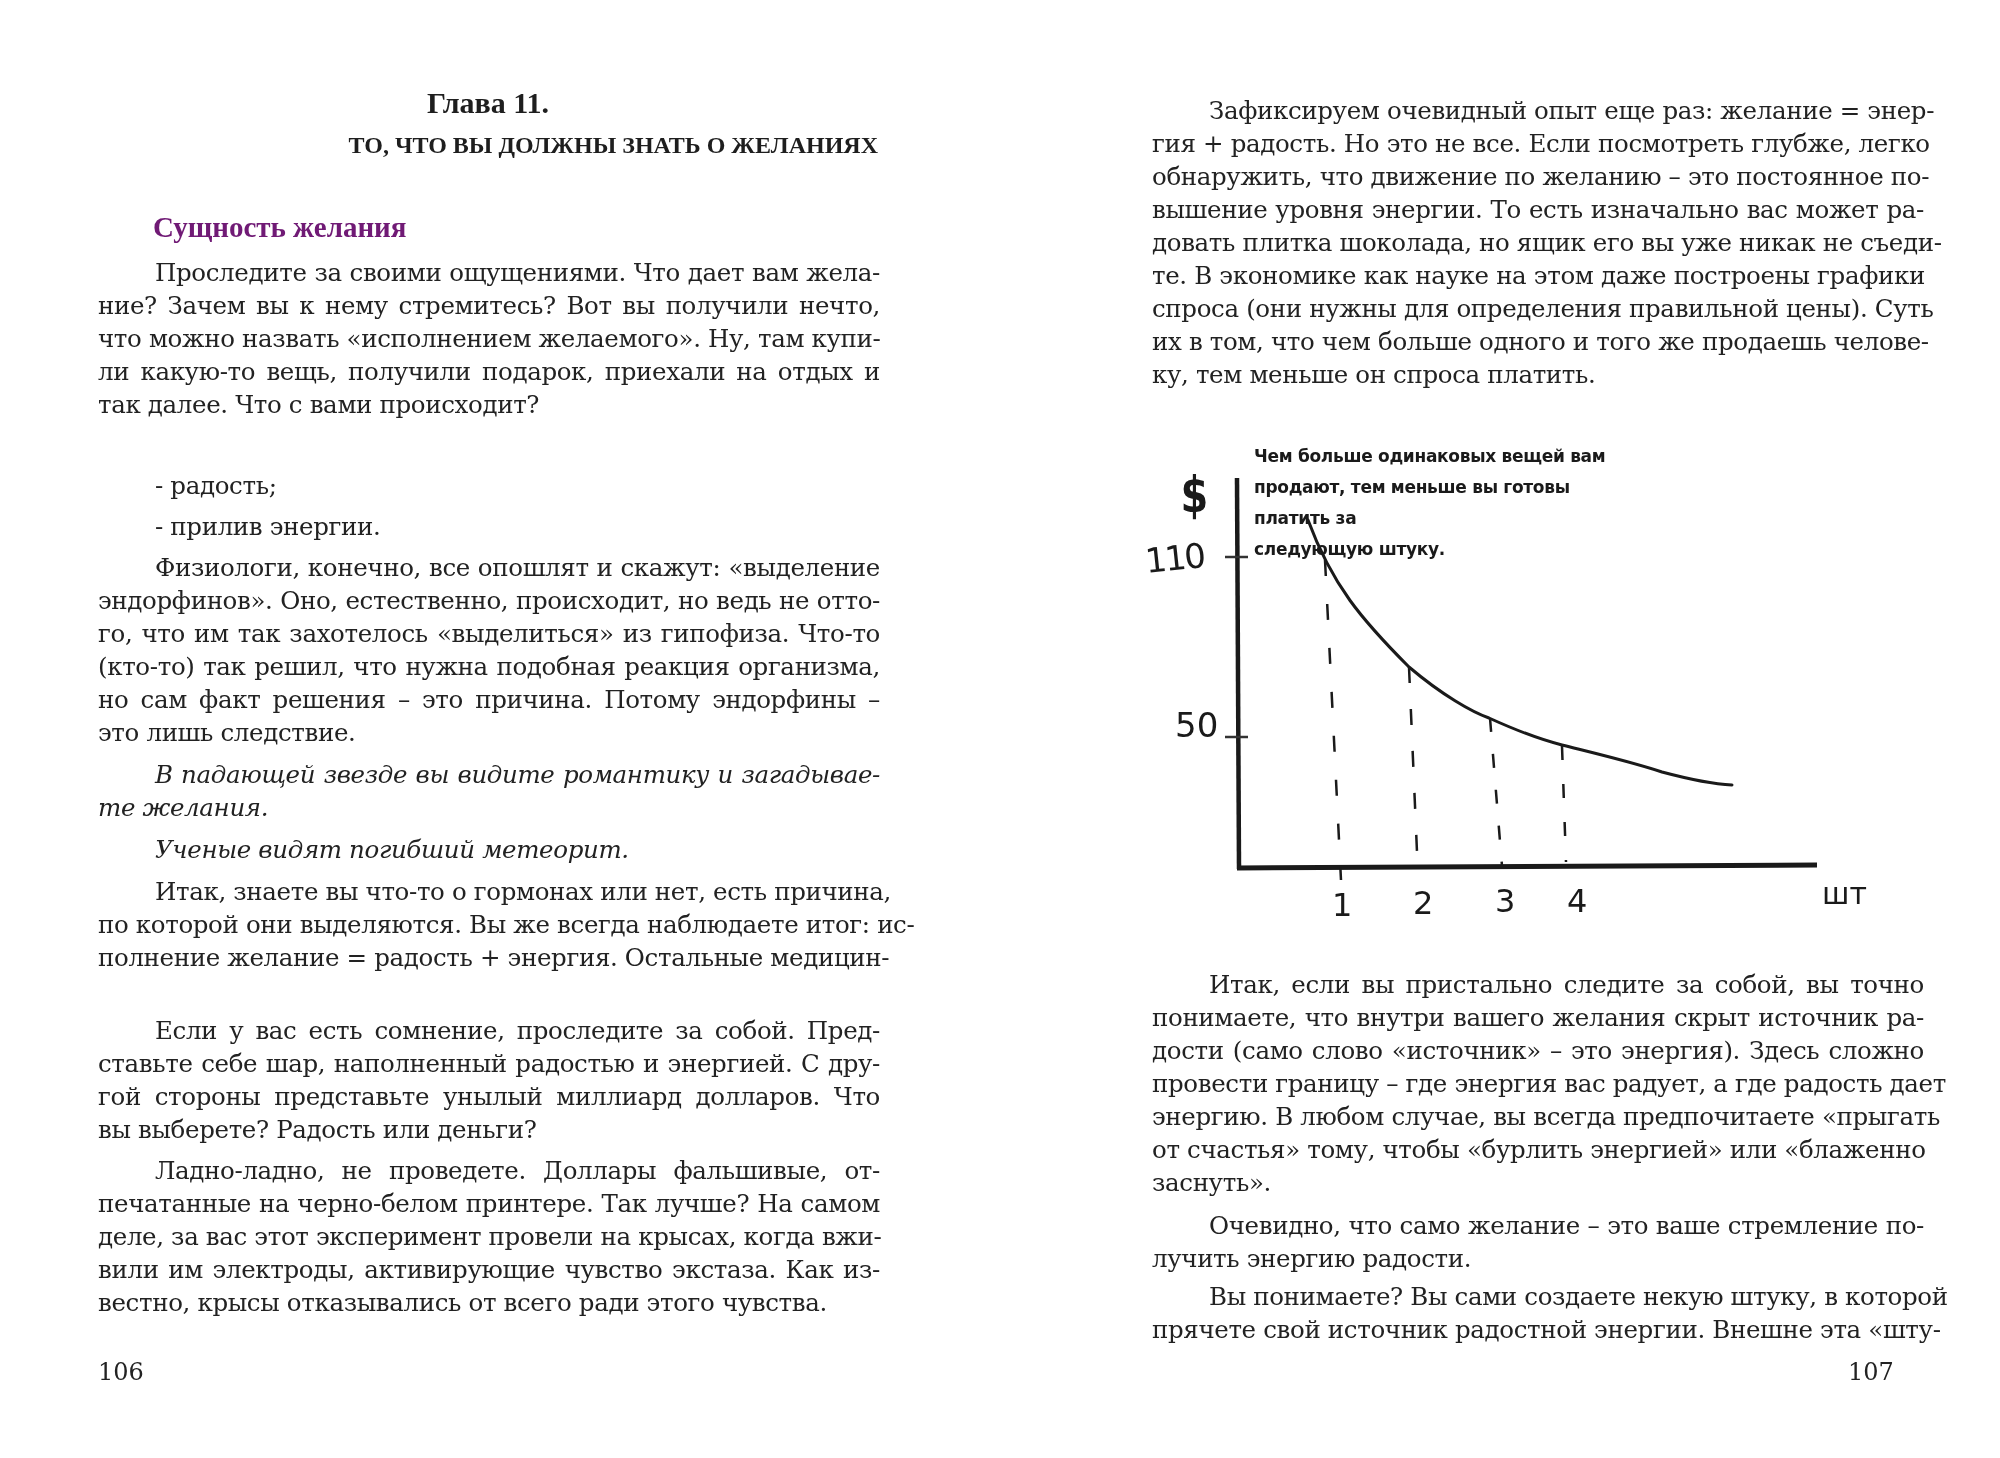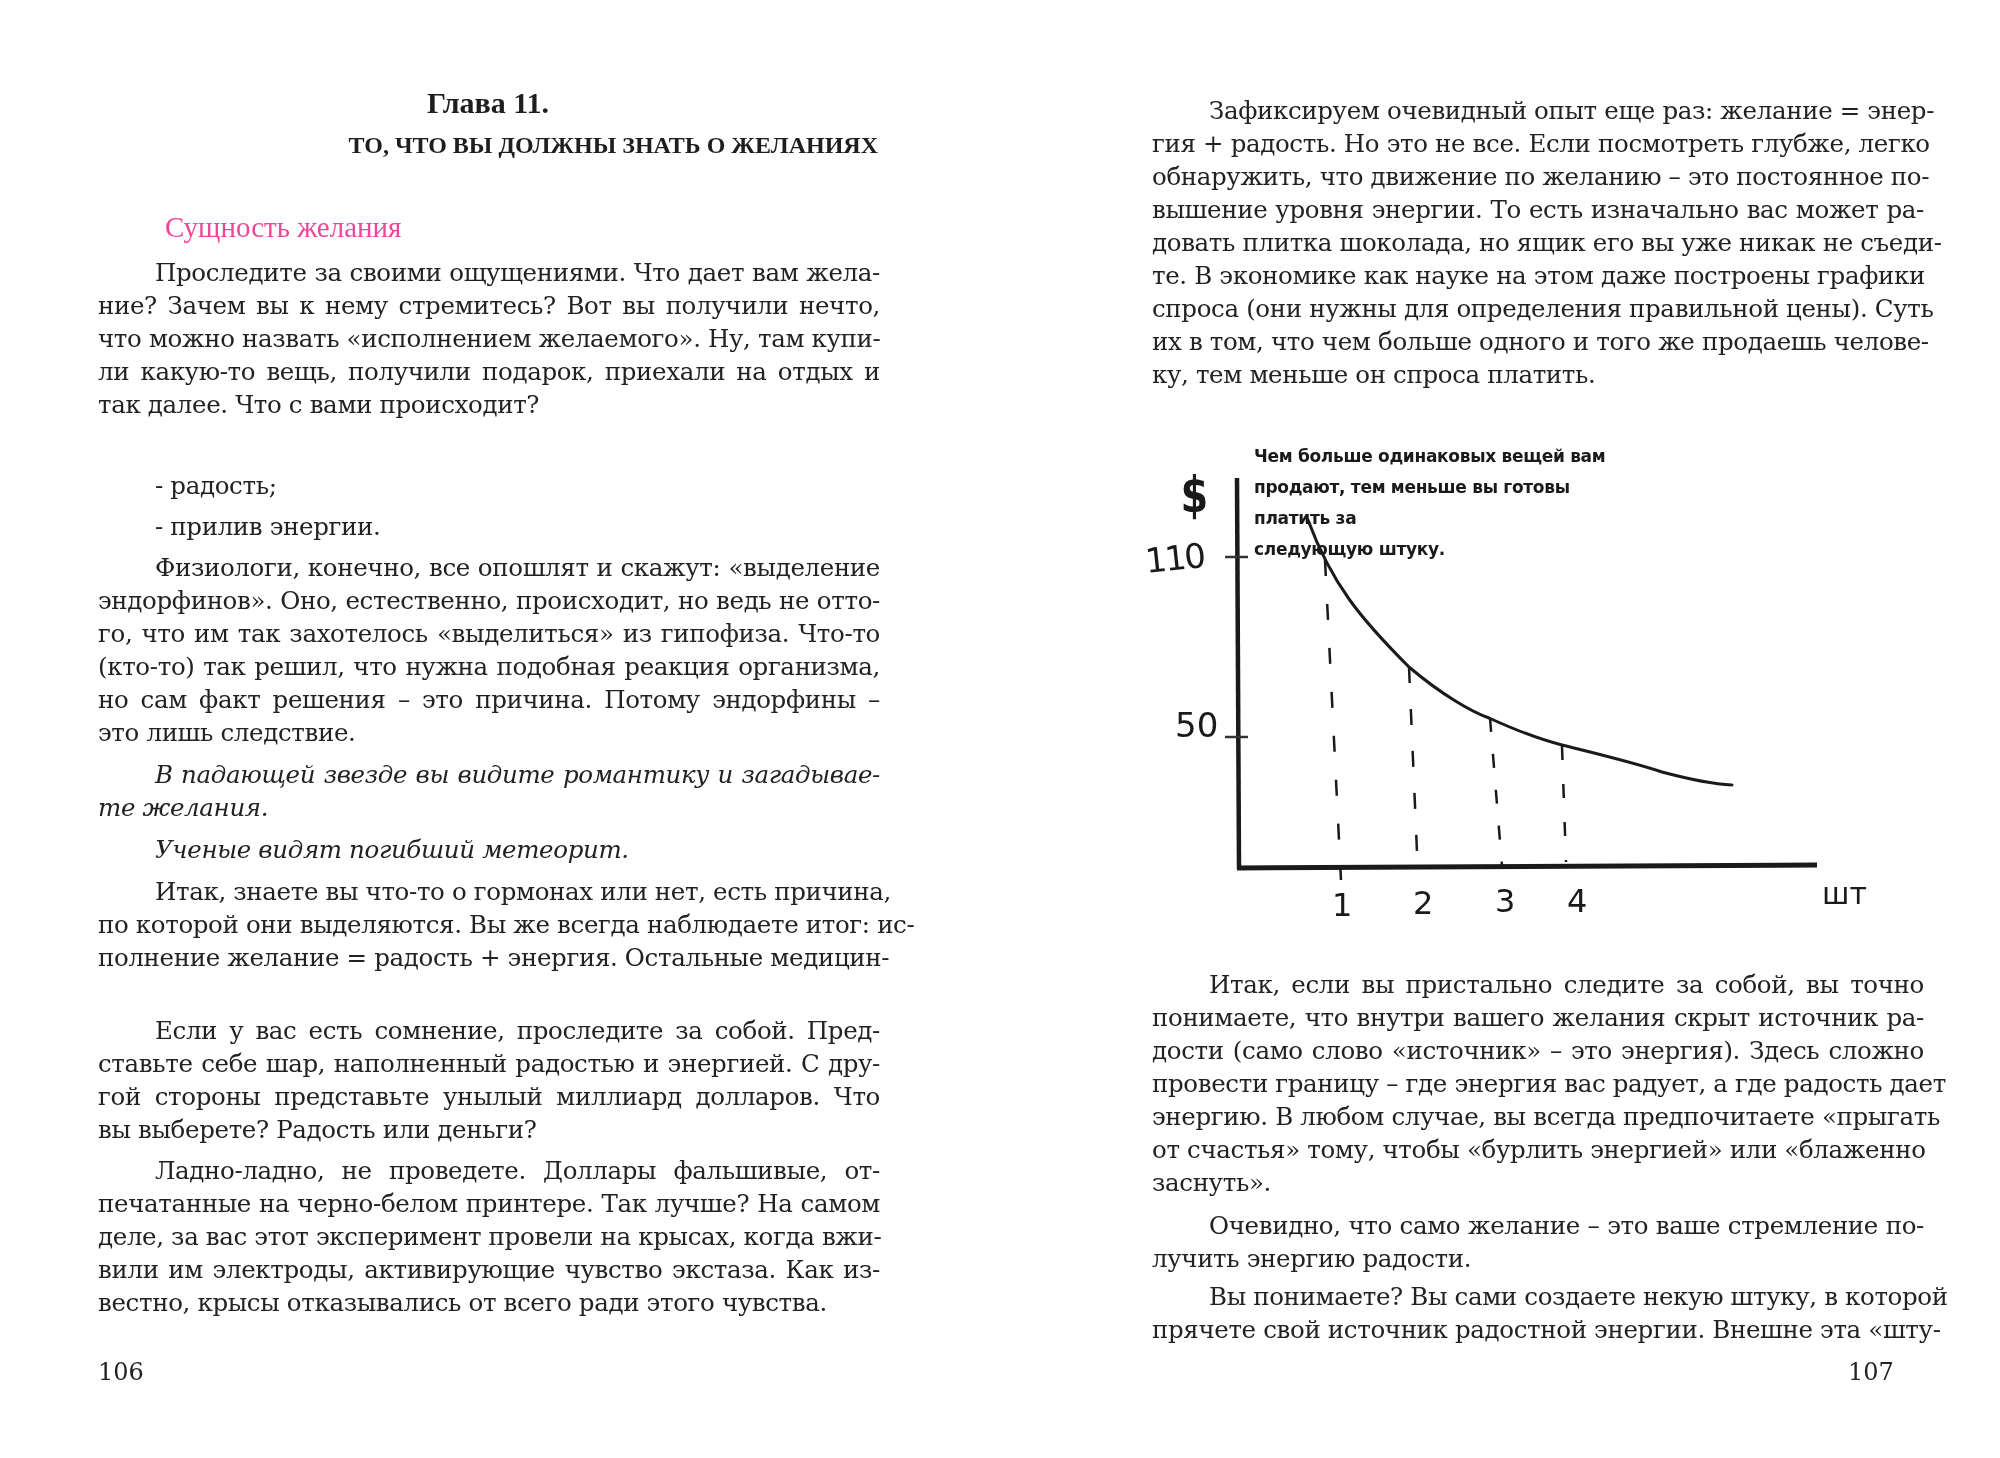--- a/index.html
+++ b/index.html
@@ -5,22 +5,22 @@
   html, body { margin: 0; padding: 0; background: #ffffff; }
   body { width: 2000px; height: 1458px; position: relative; overflow: hidden;
          font-family: "DejaVu Serif", "Liberation Serif", serif; color: #222222; }
   .page { position: absolute; top: 0; height: 1458px; }
   .page-left { left: 0; width: 1000px; }
   .page-right { left: 1000px; width: 1000px; }
   .chapter-label { position: absolute; left: 98px; width: 780px; top: 86px; text-align: center;
                    font-family: "Liberation Serif", serif; font-weight: bold; font-size: 30px; line-height: 34px; color: #1e1e1e; }
   .chapter-title { position: absolute; left: 98px; width: 780px; top: 126px; text-align: right;
                    font-family: "Liberation Serif", serif; font-weight: bold; font-size: 24px; line-height: 38px; color: #1e1e1e; letter-spacing: 0px; }
-  .section-title { position: absolute; left: 165px; top: 210px; font-family: "Liberation Serif", serif; font-weight: normal;
-                   font-size: 29px; line-height: 34px; color: #ec4899; }
+  .section-title { position: absolute; left: 153px; top: 210px; font-family: "Liberation Serif", serif; font-weight: bold;
+                   font-size: 29px; line-height: 34px; color: #701a75; }
   .block { position: absolute; }
   .left-col { left: 98px; width: 782px; }
   .right-col { left: 140px; width: 772px; margin-left: 12px; }
   .line { display: block; height: 33px; line-height: 33px; font-size: 24.5px; white-space: nowrap;
           text-align: justify; text-align-last: justify; letter-spacing: -0.35px; }
   .line.last { text-align-last: left; }
   .line.indent { padding-left: 57px; }
   .line.italic { font-style: italic; }
   .pagenum { position: absolute; top: 1357px; font-size: 24px; line-height: 30px; color: #222; }
   .chart { position: absolute; left: 12px; top: 0; width: 1000px; height: 1458px; pointer-events: none; }

